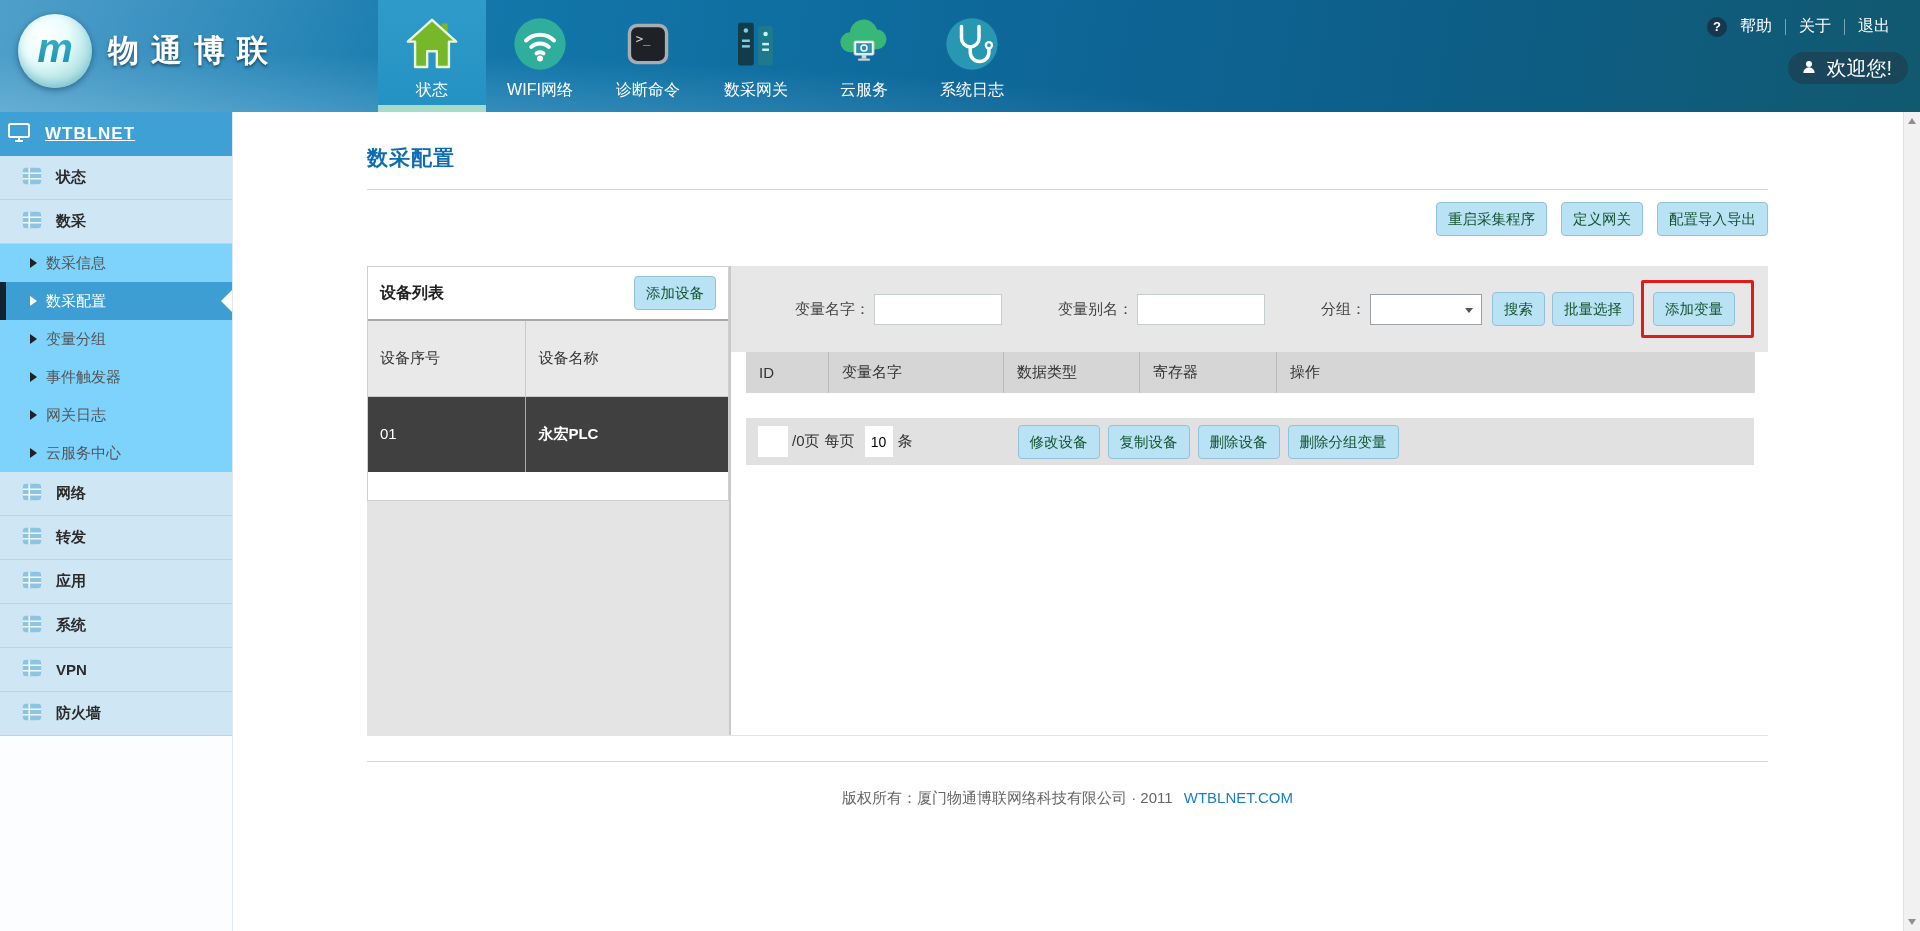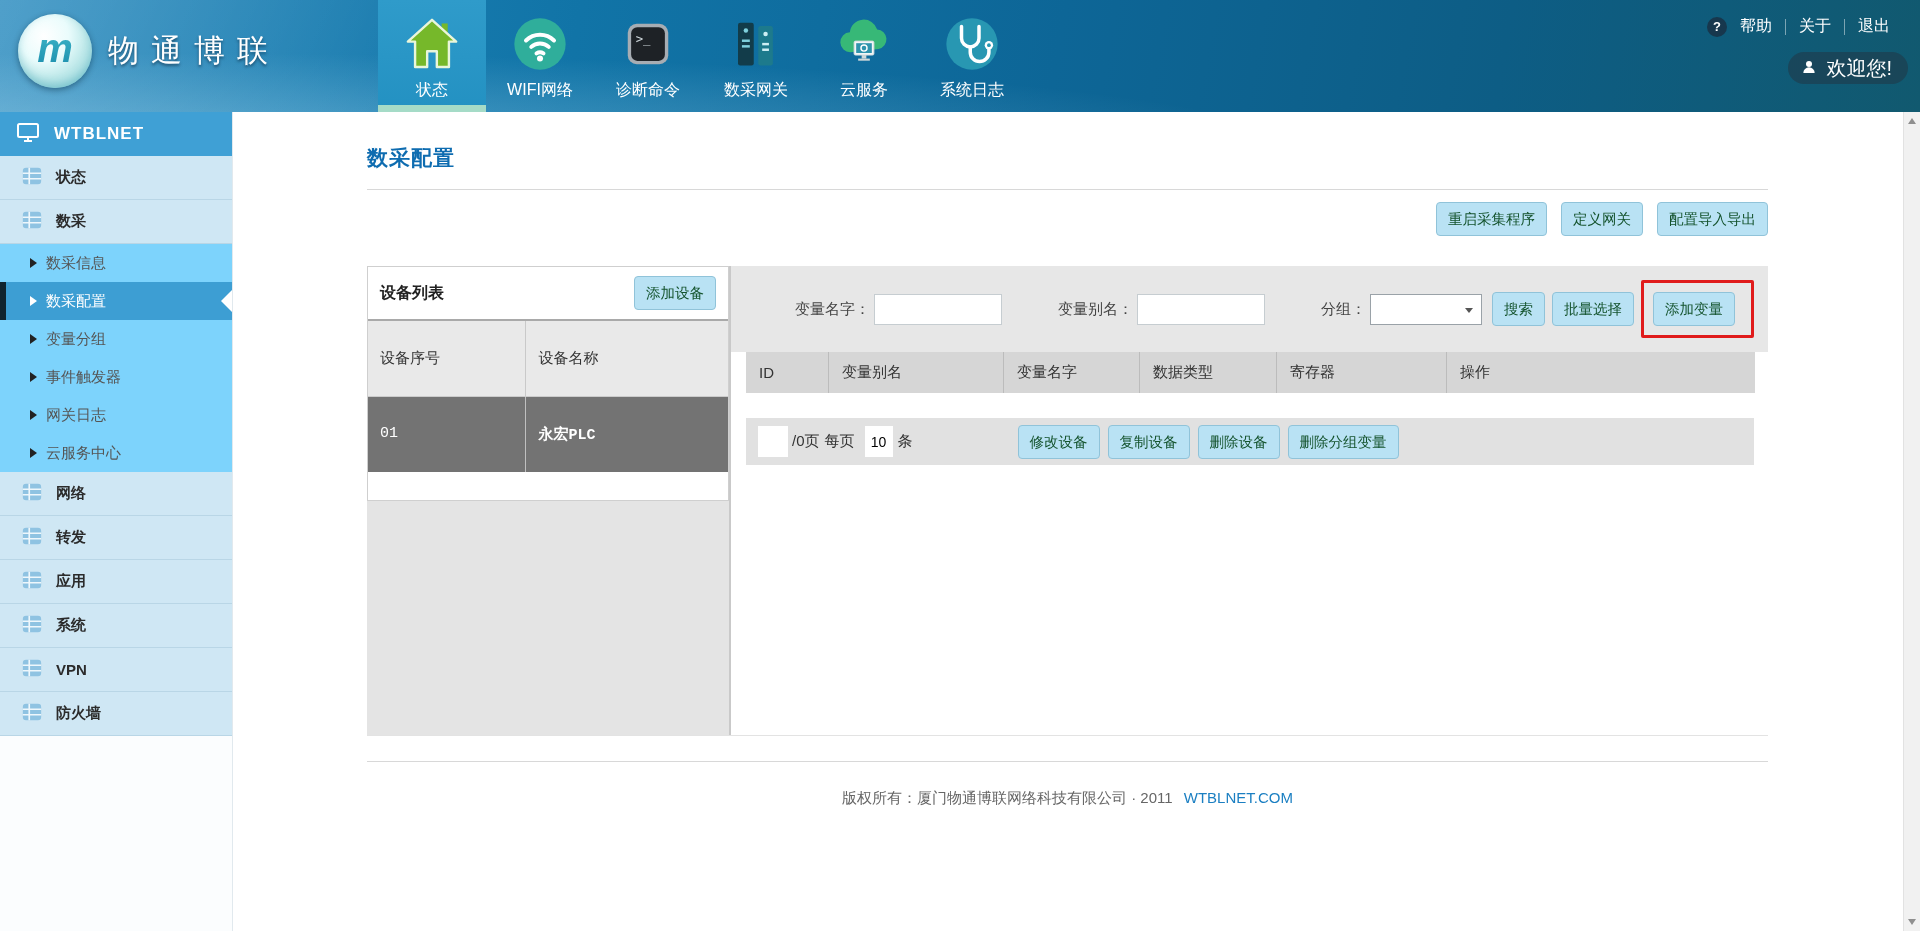--- a/index.html
+++ b/index.html
@@ -23,21 +23,21 @@
     background:radial-gradient(circle at 35% 30%, #ffffff 0%, #eafcfc 35%, #bfe9ea 60%, #8fd2d8 100%);
     box-shadow:0 2px 6px rgba(0,30,50,.45), inset 0 -4px 8px rgba(40,150,170,.35);
     display:flex; align-items:center; justify-content:center;
   }
   .logo-orb .mark {
     font-size:40px; font-weight:bold; font-style:italic; line-height:1;
     background:linear-gradient(180deg,#3fb7c9,#1d8fae); -webkit-background-clip:text; background-clip:text; color:transparent;
     transform:translateY(-3px);
   }
   .logo-text {
-    color:#fff; font-size:31px; font-weight:normal; letter-spacing:12px;
+    color:#fff; font-size:31px; font-weight:bold; letter-spacing:12px;
     text-shadow:0 2px 3px rgba(0,20,40,.55);
   }
 
   .topnav { position:absolute; left:378px; top:0; height:112px; display:flex; }
   .tab {
     height:112px; padding:0 17px; min-width:108px; cursor:pointer;
     display:flex; flex-direction:column; align-items:center; justify-content:flex-end;
     position:relative; gap:5px;
   }
   .tab .tlabel { color:#fff; font-size:16px; margin-bottom:11px; white-space:nowrap; }
@@ -64,21 +64,21 @@
     display:flex; align-items:center; gap:9px; padding:0 16px 0 13px;
   }
 
   
   .sidebar {
     position:absolute; left:0; top:112px; bottom:0; width:233px;
     background:#fbfdfe; border-right:1px solid #e1e9ee;
   }
   .sb-header {
     height:44px; background:#3fa0d5; color:#fff; font-size:17px; font-weight:bold;
-    display:flex; align-items:center; gap:14px; padding-left:16px; letter-spacing:1px;
+    display:flex; align-items:center; gap:14px; padding-left:7px; letter-spacing:1px;text-decoration:underline;
   }
   .sb-item {
     display:flex; align-items:center; cursor:pointer; position:relative; font-size:15px;
   }
   .sb-item.top {
     height:44px; background:#cfe7f4; border-bottom:1px solid #b9d6e6;
     color:#2b2b2b; font-weight:bold; gap:13px; padding-left:21px;
   }
   .sb-item.sub { height:38px; background:#7dd3fc; color:#555; gap:9px; padding-left:30px; }
   .sb-item.sub .tri {
@@ -115,21 +115,21 @@
   .dc-header {
     display:flex; align-items:center; justify-content:space-between;
     padding:9px 12px; border-bottom:2px solid #a9a9a9;
   }
   .dc-title { font-size:16px; font-weight:bold; color:#222; }
   .dc-cols, .dc-row { display:flex; font-size:15px; }
   .dc-cols { background:#e9e9e9; color:#333; border-bottom:1px solid #cccccc; }
   .dc-cols .cell, .dc-row .cell { padding:28px 12px; }
   .dc-cols .cell:first-child { width:44%; border-right:1px solid #c9c9c9; }
   .dc-cols .cell:last-child { flex:1; }
-  .dc-row { background:#737373; color:#fff;font-family:Liberation Mono, monospace; }
+  .dc-row { background:#404040; color:#fff; }
   .dc-row .cell:first-child { width:44%; border-right:1px solid rgba(255,255,255,.55); }
   .dc-row .cell:last-child { flex:1; font-weight:bold; }
   .dc-empty { height:28px; background:#fff; }
 
   .right-panel { flex:1; background:#fff; display:flex; flex-direction:column; }
   .filter-bar {
     background:#e7e7e7; height:86px; display:flex; align-items:center;
     padding:0 14px 0 28px; font-size:15px; color:#444;
   }
   .filter-bar label { margin-right:4px; white-space:nowrap;margin-left:36px; }
@@ -431,21 +431,20 @@
           </div>
           <button class="btn">搜索</button>
           <button class="btn">批量选择</button>
           <span class="red-highlight">
             <button class="btn">添加变量</button>
           </span>
         </div>
 
         <div class="var-table-header">
           <span class="col">ID</span>
-          <span class="col">变量别名</span>
           <span class="col">变量名字</span>
           <span class="col">数据类型</span>
           <span class="col">寄存器</span>
           <span class="col">操作</span>
         </div>
 
         <div class="pagination-strip">
           <input class="page-input" type="text" value="" style="">
           <span class="ptext">/0页</span>
           <span class="ptext">每页</span>

